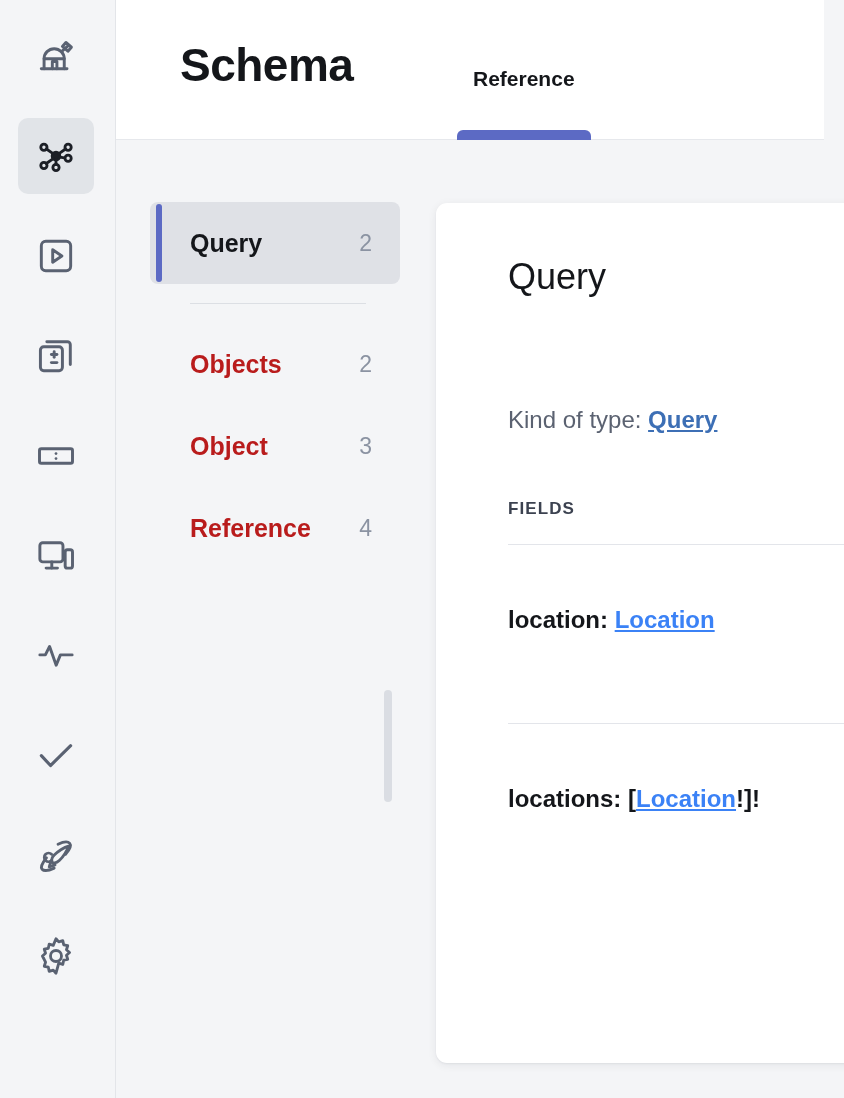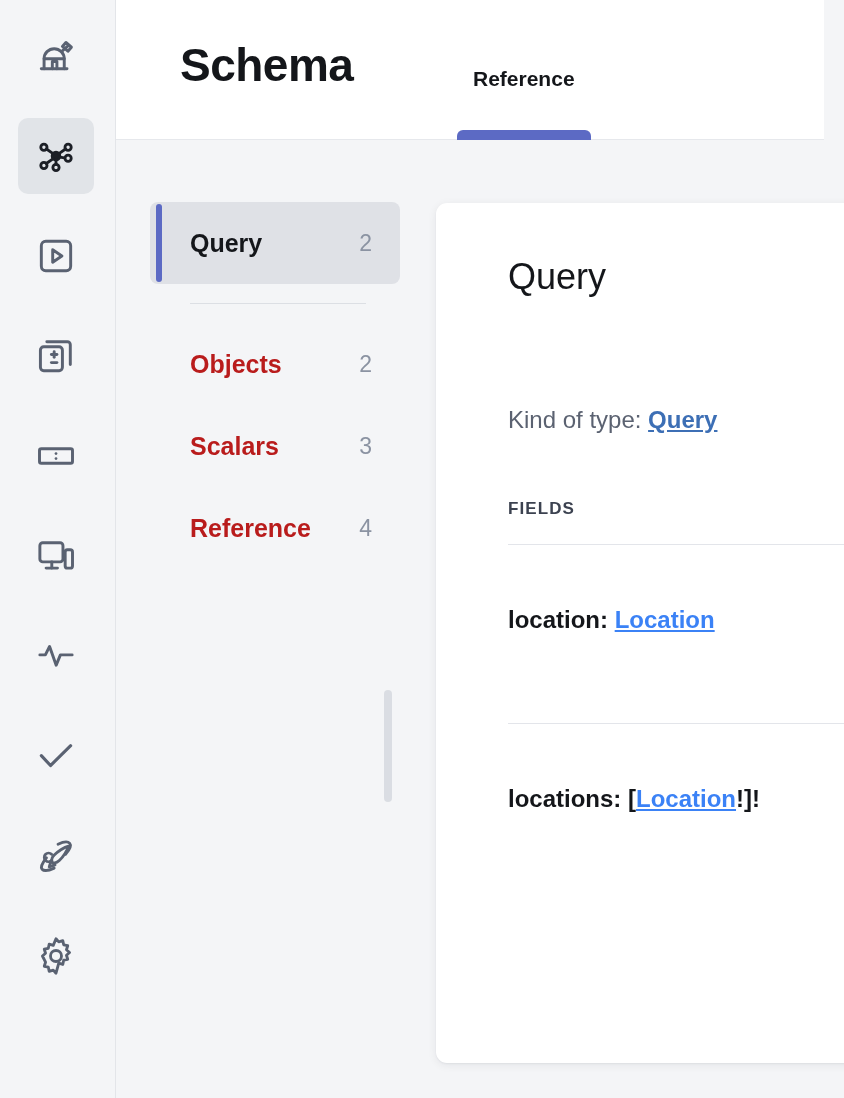--- a/index.html
+++ b/index.html
@@ -354,21 +354,21 @@
         </div>
 
         <div class="list-divider"></div>
 
         <div class="type-row">
           <span class="type-name">Objects</span>
           <span class="type-count">2</span>
         </div>
 
         <div class="type-row">
-          <span class="type-name">Scalars</span>
+          <span class="type-name">Object</span>
           <span class="type-count">3</span>
         </div>
 
         <div class="type-row">
           <span class="type-name">Reference</span>
           <span class="type-count">4</span>
         </div>
       </div>
 
       <div id="list-scrollbar"></div>

